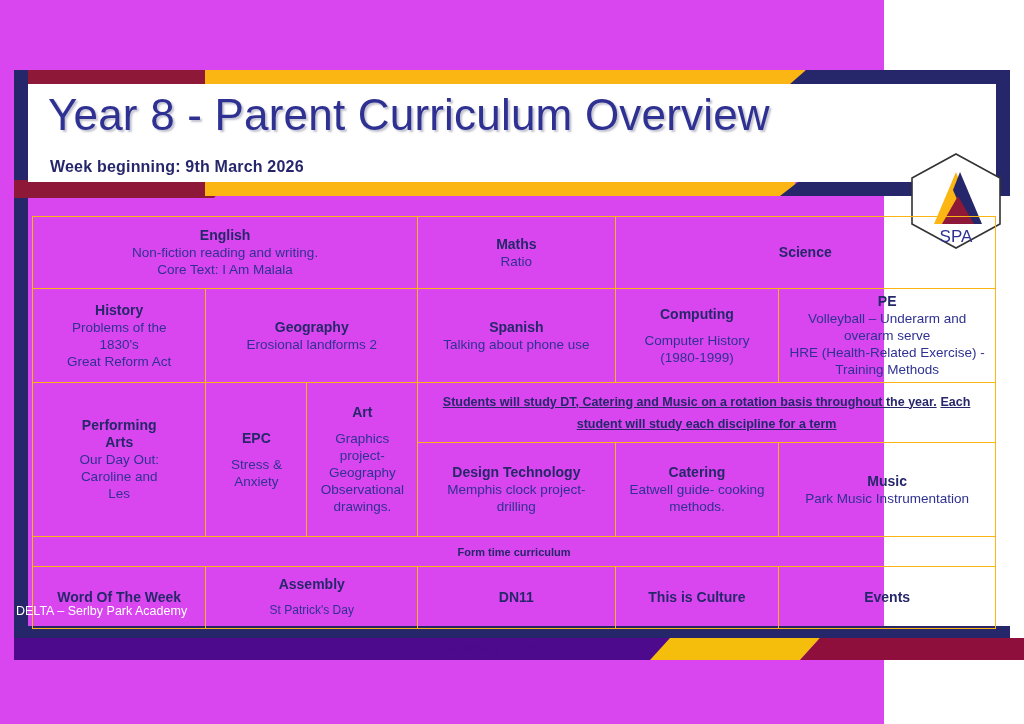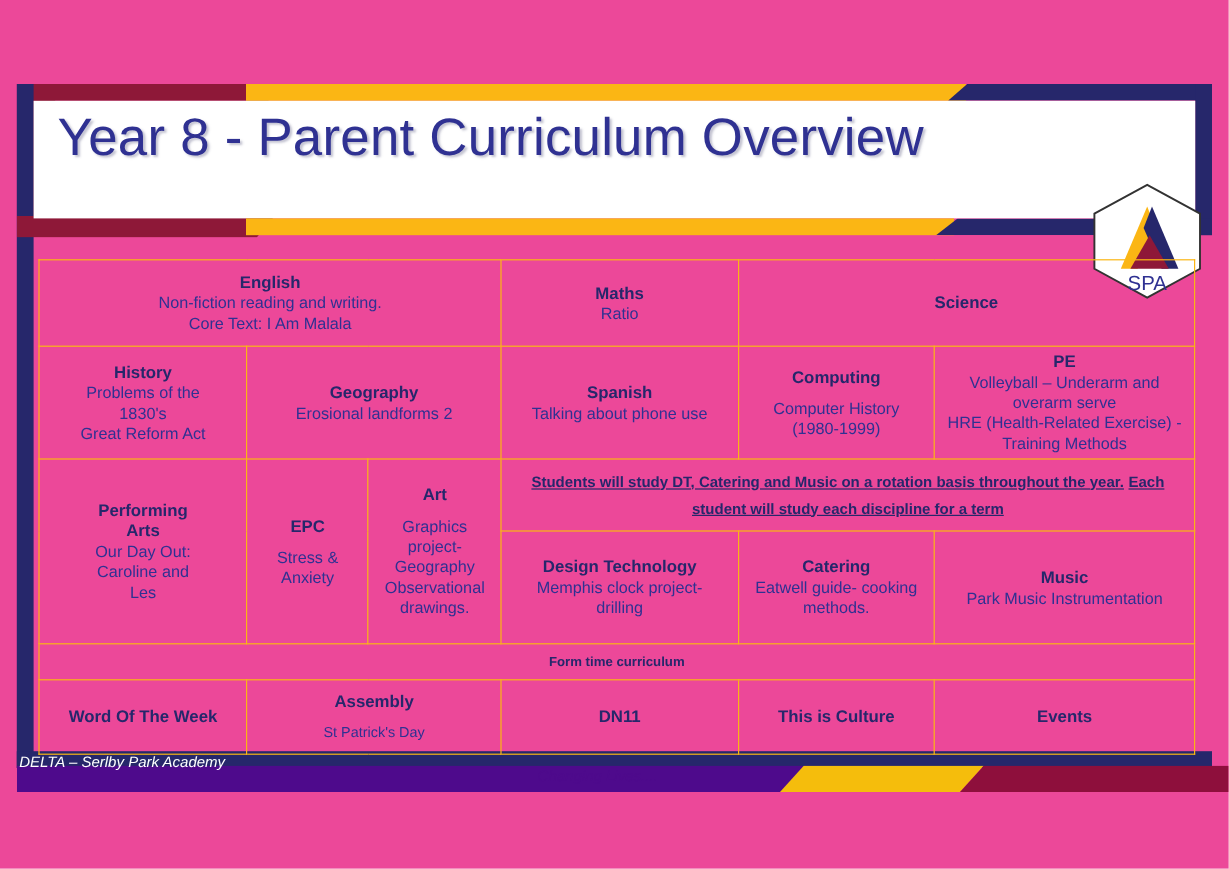--- a/index.html
+++ b/index.html
@@ -2,21 +2,21 @@
 <html><head>
 <meta charset="utf-8">
 <style>
   * { box-sizing: border-box; margin: 0; padding: 0; }
   html, body {
     width: 1024px; height: 724px;
     background: #ffffff;
     font-family: "Liberation Sans", sans-serif;
     overflow: hidden;
   }
-  #page { position: relative; width: 1024px; height: 724px; background: #ec4899; }
+  #page { position: relative; width: 884px; height: 724px; background: #d946ef; }
 
   
   .frame-navy-left {
     position: absolute; left: 14px; top: 70px; width: 14px; height: 570px;
     background: #26276b;
   }
   .frame-maroon-tl {
     position: absolute; left: 14px; top: 70px; width: 210px; height: 126px;
     background: #8e1838;
     clip-path: polygon(0 0, 100% 0, 100% 14px, 32px 14px, 32px 100%, 0 100%);
@@ -116,22 +116,22 @@
     position: absolute; left: 650px; top: 638px; width: 170px; height: 22px;
     background: #f5bd0c;
     clip-path: polygon(20px 0, 100% 0, calc(100% - 20px) 100%, 0 100%);
   }
   .foot-maroon {
     position: absolute; left: 800px; top: 638px; width: 224px; height: 22px;
     background: #8e0f3c;
     clip-path: polygon(20px 0, 100% 0, 100% 100%, 0 100%);
   }
   .foot-left-text {
-    position: absolute; left: 16px; top: 628px;
-    font-size: 12.5px; font-style: italic; color: #ffffff;
+    position: absolute; left: 16px; top: 604px;
+    font-size: 12.5px; color: #ffffff;
   }
   .foot-mid-text {
     position: absolute; left: 448px; top: 640px;
     font-size: 12.5px; font-style: italic; color: #4e0a8c; font-weight: 500;
   }
 </style>
 </head>
 <body>
 
 <div id="page">
@@ -141,20 +141,21 @@
   <div class="frame-maroon-tl2"></div>
   <div class="frame-yellow-top"></div>
   <div class="frame-navy-top"></div>
   <div class="frame-navy-right"></div>
   <div class="frame-white-inner"></div>
   <div class="frame-yellow-mid"></div>
   <div class="frame-navy-mid"></div>
   <div class="frame-navy-bottom"></div>
 
   <div class="doc-title">Year 8 - Parent Curriculum Overview</div>
+  <div class="doc-subtitle">Week beginning: 9th March 2026</div>
 
   <svg class="logo" viewBox="0 0 96 98">
     <polygon points="48,2 92,26 92,72 48,96 4,72 4,26" fill="#ffffff" stroke="#333333" stroke-width="1.6"></polygon>
     <polygon points="48,20 26,72 40,72 55,38" fill="#fbb614"></polygon>
     <polygon points="52,20 74,72 60,72 45,38" fill="#26276b"></polygon>
     <polygon points="34,72 66,72 50,44" fill="#8e1838"></polygon>
     <text x="48" y="90" text-anchor="middle" font-family="Liberation Sans, sans-serif" font-size="17" fill="#2f3192">SPA</text>
   </svg>
 
   <table class="grid">

